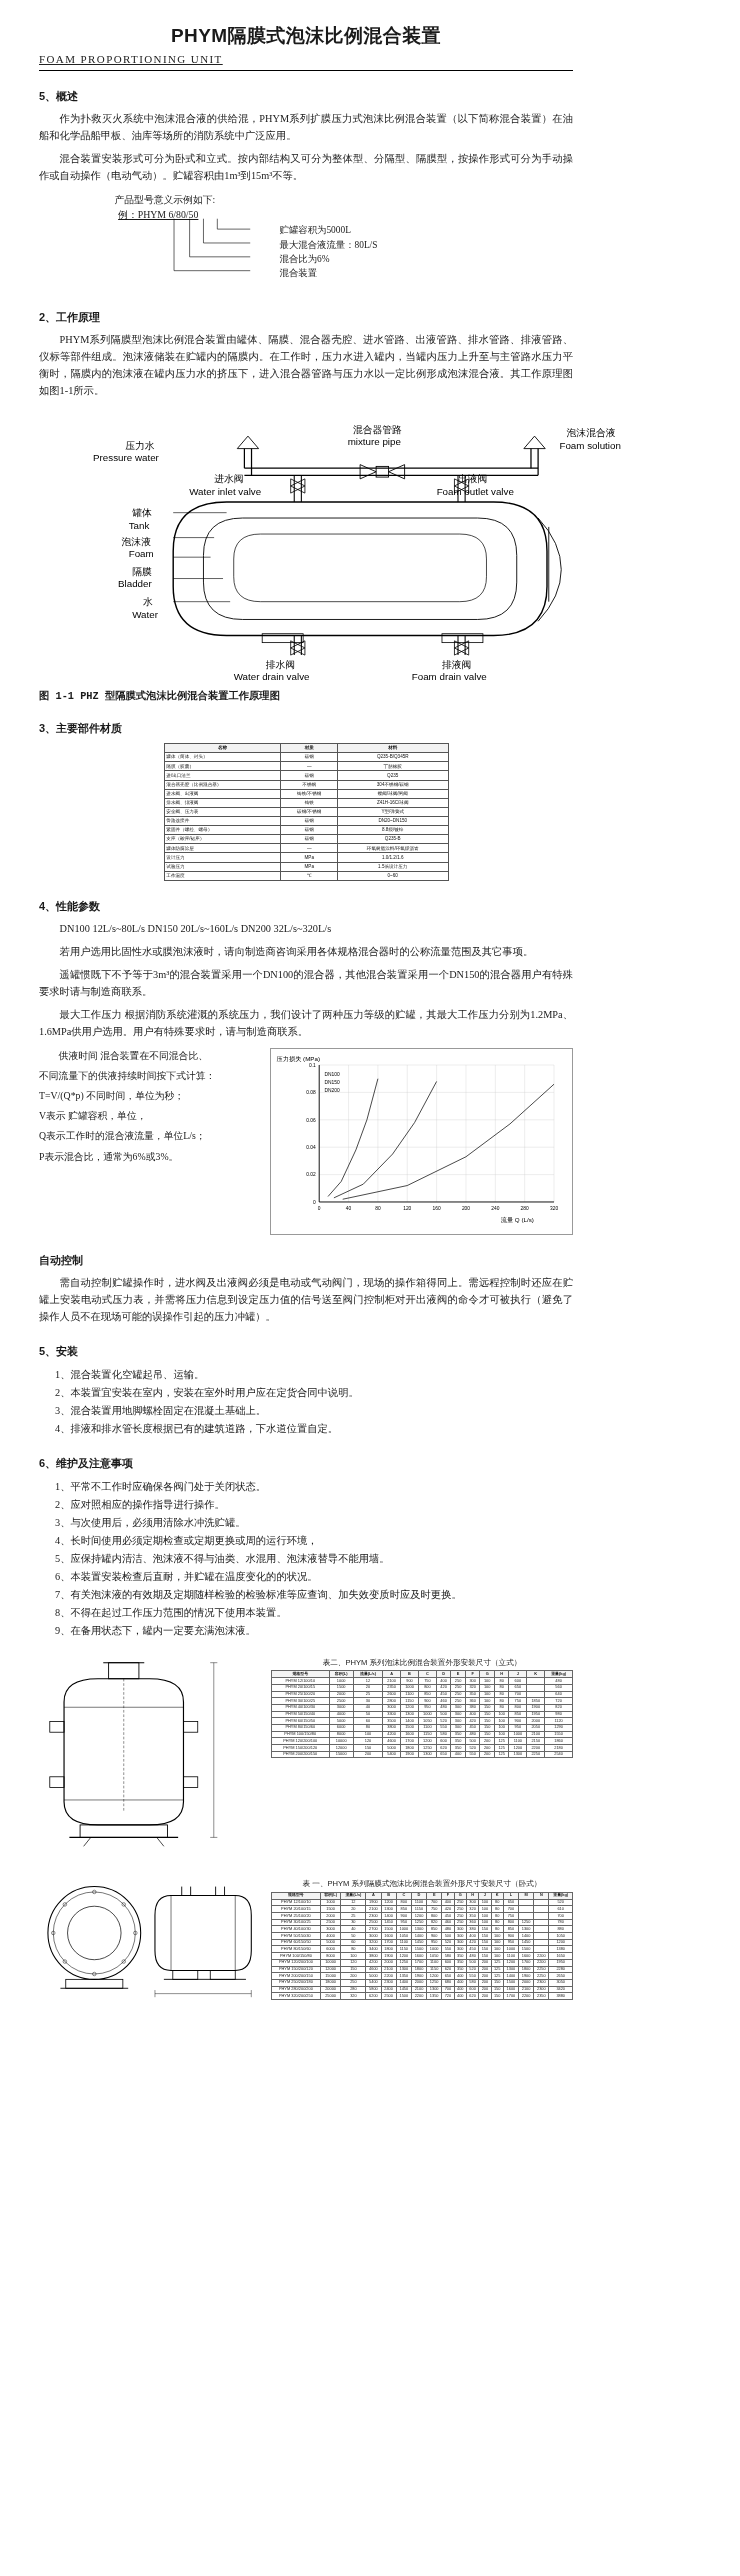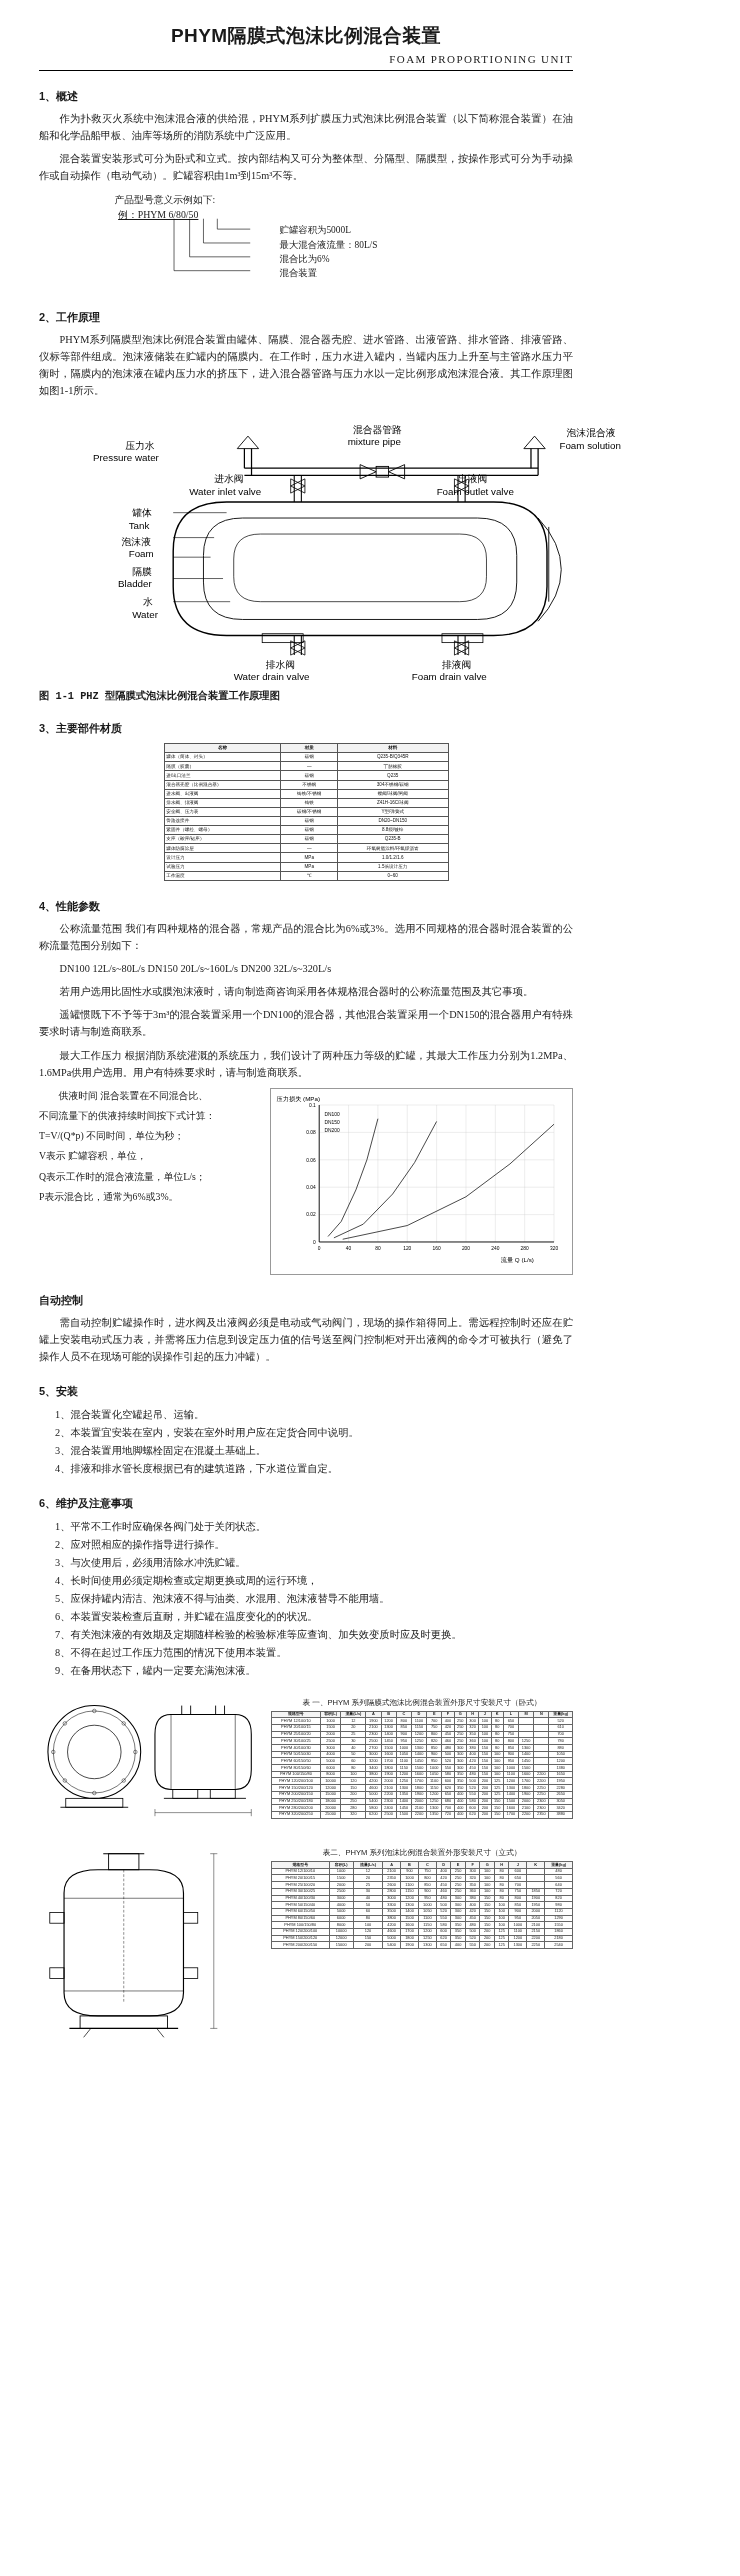--- a/index.html
+++ b/index.html
@@ -15,26 +15,27 @@
   
   .doc-title {
     text-align:center;
     font-family: "Liberation Sans", sans-serif;
     font-weight: bold;
     font-size: 19px;
     letter-spacing: 0.4px;
     margin: 7.1px 0 3.6px 0;
   }
   .doc-subtitle {
-    text-align:right;
+    text-align:left;
     font-family: "Liberation Serif", serif;
     font-size: 11px;
     letter-spacing: 1.4px;
     color:#222;
     margin-bottom: 5.3px;
+    text-decoration: underline;
   }
   .title-rule { border:0; border-top:0.9px solid #000; margin: 3.6px 0 14.3px 0; }
 
   
   h2.sec {
     font-family: "Liberation Sans", sans-serif;
     font-size: 11px;
     font-weight: bold;
     margin: 18px 0 7.1px 0;
   }
@@ -131,21 +132,21 @@
 </style>
 </head>
 <body>
 
 <div class="page">
 
   <div class="doc-title">PHYM隔膜式泡沫比例混合装置</div>
   <div class="doc-subtitle">FOAM PROPORTIONING UNIT</div>
   <hr class="title-rule">
 
-  <h2 class="sec">1、概述</h2>
+  <h2 class="sec">5、概述</h2>
   <p class="body">作为扑救灭火系统中泡沫混合液的供给混，PHYM系列扩膜压力式泡沫比例混合装置（以下简称混合装置）在油船和化学品船甲板、油库等场所的消防系统中广泛应用。</p>
   <p class="body">混合装置安装形式可分为卧式和立式。按内部结构又可分为整体型、分隔型、隔膜型，按操作形式可分为手动操作或自动操作（电动气动）。贮罐容积由1m³到15m³不等。</p>
 
   <div class="legend-wrap">
     <div class="legend-box">
       <div class="legend-title">产品型号意义示例如下:</div>
       <div class="legend-code">例：PHYM 6/80/50</div>
       <svg class="legend-lines" width="383" height="73" viewBox="0 0 430 82">
         <line x1="62" y1="2" x2="62" y2="62" stroke="#000" stroke-width="0.7"></line>
         <line x1="62" y1="62" x2="150" y2="62" stroke="#000" stroke-width="0.7"></line>
@@ -328,21 +329,20 @@
           <tr>
             <td class="l">工作温度</td>
             <td>℃</td>
             <td>0~60</td>
           </tr>
         </tbody>
     </table>
   </div>
 
   <h2 class="sec">4、性能参数</h2>
-  <p class="body">公称流量范围 我们有四种规格的混合器，常规产品的混合比为6%或3%。选用不同规格的混合器时混合装置的公称流量范围分别如下：</p>
   <p class="body">DN100  12L/s~80L/s    DN150  20L/s~160L/s    DN200  32L/s~320L/s</p>
   <p class="body">若用户选用比固性水或膜泡沫液时，请向制造商咨询采用各体规格混合器时的公称流量范围及其它事项。</p>
   <p class="body">遥罐惯既下不予等于3m³的混合装置采用一个DN100的混合器，其他混合装置采用一个DN150的混合器用户有特殊要求时请与制造商联系。</p>
   <p class="body">最大工作压力 根据消防系统灌溉的系统压力，我们设计了两种压力等级的贮罐，其最大工作压力分别为1.2MPa、1.6MPa供用户选用。用户有特殊要求时，请与制造商联系。</p>
 
   <div class="chart-row">
     <div class="chart-left">
       <p class="ind">供液时间  混合装置在不同混合比、</p>
       <p>不同流量下的供液持续时间按下式计算：</p>
       <p>T=V/(Q*p)      不同时间，单位为秒；</p>
@@ -422,20 +422,267 @@
       <li>4、长时间使用必须定期检查或定期更换或周的运行环境，</li>
       <li>5、应保持罐内清洁、泡沫液不得与油类、水混用、泡沫液替导不能用墙。</li>
       <li>6、本装置安装检查后直耐，并贮罐在温度变化的的状况。</li>
       <li>7、有关泡沫液的有效期及定期随样检验的检验标准等应查询、加失效变质时应及时更换。</li>
       <li>8、不得在起过工作压力范围的情况下使用本装置。</li>
       <li>9、在备用状态下，罐内一定要充满泡沫液。</li>
     </ol>
 
   <div class="bottom-block">
     <div class="bottom-fig">
+      <svg width="223" height="205" viewBox="0 0 250 230">
+
+        <path d="M66,30 q-38,0 -38,26 v112 q0,26 38,26 h58 q38,0 38,-26 v-112 q0,-26 -38,-26 z" fill="none" stroke="#000" stroke-width="1.3"></path>
+        <line x1="28" y1="62" x2="162" y2="62" stroke="#000" stroke-width="0.6"></line>
+        <line x1="28" y1="166" x2="162" y2="166" stroke="#000" stroke-width="0.6"></line>
+
+        <rect x="78" y="12" width="34" height="18" fill="none" stroke="#000" stroke-width="1"></rect>
+        <line x1="72" y1="12" x2="118" y2="12" stroke="#000" stroke-width="1.2"></line>
+
+        <rect x="12" y="78" width="16" height="12" fill="none" stroke="#000" stroke-width="0.9"></rect>
+        <rect x="162" y="78" width="16" height="12" fill="none" stroke="#000" stroke-width="0.9"></rect>
+        <rect x="12" y="140" width="16" height="12" fill="none" stroke="#000" stroke-width="0.9"></rect>
+        <rect x="162" y="140" width="16" height="12" fill="none" stroke="#000" stroke-width="0.9"></rect>
+
+        <rect x="46" y="194" width="98" height="14" fill="none" stroke="#000" stroke-width="1"></rect>
+        <line x1="34" y1="208" x2="156" y2="208" stroke="#000" stroke-width="1.2"></line>
+        <line x1="58" y1="208" x2="50" y2="218" stroke="#000" stroke-width="0.8"></line>
+        <line x1="132" y1="208" x2="140" y2="218" stroke="#000" stroke-width="0.8"></line>
+
+        <line x1="95" y1="30" x2="95" y2="180" stroke="#000" stroke-width="0.5" stroke-dasharray="3,2"></line>
+
+        <line x1="196" y1="12" x2="196" y2="208" stroke="#000" stroke-width="0.5"></line>
+        <line x1="192" y1="12" x2="200" y2="12" stroke="#000" stroke-width="0.5"></line>
+        <line x1="192" y1="208" x2="200" y2="208" stroke="#000" stroke-width="0.5"></line>
+      </svg>
+    </div>
+    <div class="bottom-tbl">
+      <div class="tbl-caption">表二、PHYM 系列泡沫比例混合装置外形安装尺寸（立式）</div>
+      <table class="dim">
+        <thead>
+            <tr id="v-head">
+              <th>规格型号</th>
+              <th>容积(L)</th>
+              <th>流量(L/s)</th>
+              <th>A</th>
+              <th>B</th>
+              <th>C</th>
+              <th>D</th>
+              <th>E</th>
+              <th>F</th>
+              <th>G</th>
+              <th>H</th>
+              <th>J</th>
+              <th>K</th>
+              <th>重量(kg)</th>
+            </tr>
+          </thead>
+        <tbody id="v-body">
+            <tr>
+              <td>PHYM 12/100/10</td>
+              <td>1000</td>
+              <td>12</td>
+              <td>2100</td>
+              <td>900</td>
+              <td>750</td>
+              <td>400</td>
+              <td>250</td>
+              <td>300</td>
+              <td>100</td>
+              <td>80</td>
+              <td>600</td>
+              <td></td>
+              <td>480</td>
+            </tr>
+            <tr>
+              <td>PHYM 20/100/15</td>
+              <td>1500</td>
+              <td>20</td>
+              <td>2350</td>
+              <td>1000</td>
+              <td>800</td>
+              <td>420</td>
+              <td>250</td>
+              <td>320</td>
+              <td>100</td>
+              <td>80</td>
+              <td>650</td>
+              <td></td>
+              <td>560</td>
+            </tr>
+            <tr>
+              <td>PHYM 25/100/20</td>
+              <td>2000</td>
+              <td>25</td>
+              <td>2600</td>
+              <td>1100</td>
+              <td>850</td>
+              <td>450</td>
+              <td>250</td>
+              <td>350</td>
+              <td>100</td>
+              <td>80</td>
+              <td>700</td>
+              <td></td>
+              <td>640</td>
+            </tr>
+            <tr>
+              <td>PHYM 30/100/25</td>
+              <td>2500</td>
+              <td>30</td>
+              <td>2800</td>
+              <td>1150</td>
+              <td>900</td>
+              <td>460</td>
+              <td>250</td>
+              <td>360</td>
+              <td>100</td>
+              <td>80</td>
+              <td>750</td>
+              <td>1850</td>
+              <td>720</td>
+            </tr>
+            <tr>
+              <td>PHYM 40/100/30</td>
+              <td>3000</td>
+              <td>40</td>
+              <td>3000</td>
+              <td>1200</td>
+              <td>950</td>
+              <td>480</td>
+              <td>300</td>
+              <td>380</td>
+              <td>150</td>
+              <td>80</td>
+              <td>800</td>
+              <td>1900</td>
+              <td>820</td>
+            </tr>
+            <tr>
+              <td>PHYM 50/150/40</td>
+              <td>4000</td>
+              <td>50</td>
+              <td>3300</td>
+              <td>1300</td>
+              <td>1000</td>
+              <td>500</td>
+              <td>300</td>
+              <td>400</td>
+              <td>150</td>
+              <td>100</td>
+              <td>850</td>
+              <td>1950</td>
+              <td>980</td>
+            </tr>
+            <tr>
+              <td>PHYM 60/150/50</td>
+              <td>5000</td>
+              <td>60</td>
+              <td>3500</td>
+              <td>1400</td>
+              <td>1050</td>
+              <td>520</td>
+              <td>300</td>
+              <td>420</td>
+              <td>150</td>
+              <td>100</td>
+              <td>900</td>
+              <td>2000</td>
+              <td>1120</td>
+            </tr>
+            <tr>
+              <td>PHYM 80/150/60</td>
+              <td>6000</td>
+              <td>80</td>
+              <td>3800</td>
+              <td>1500</td>
+              <td>1100</td>
+              <td>550</td>
+              <td>300</td>
+              <td>450</td>
+              <td>150</td>
+              <td>100</td>
+              <td>950</td>
+              <td>2050</td>
+              <td>1290</td>
+            </tr>
+            <tr>
+              <td>PHYM 100/150/80</td>
+              <td>8000</td>
+              <td>100</td>
+              <td>4200</td>
+              <td>1600</td>
+              <td>1150</td>
+              <td>580</td>
+              <td>350</td>
+              <td>480</td>
+              <td>150</td>
+              <td>100</td>
+              <td>1000</td>
+              <td>2100</td>
+              <td>1550</td>
+            </tr>
+            <tr>
+              <td>PHYM 120/200/100</td>
+              <td>10000</td>
+              <td>120</td>
+              <td>4600</td>
+              <td>1700</td>
+              <td>1200</td>
+              <td>600</td>
+              <td>350</td>
+              <td>500</td>
+              <td>200</td>
+              <td>125</td>
+              <td>1100</td>
+              <td>2150</td>
+              <td>1860</td>
+            </tr>
+            <tr>
+              <td>PHYM 150/200/120</td>
+              <td>12000</td>
+              <td>150</td>
+              <td>5000</td>
+              <td>1800</td>
+              <td>1250</td>
+              <td>620</td>
+              <td>350</td>
+              <td>520</td>
+              <td>200</td>
+              <td>125</td>
+              <td>1200</td>
+              <td>2200</td>
+              <td>2180</td>
+            </tr>
+            <tr>
+              <td>PHYM 200/200/150</td>
+              <td>15000</td>
+              <td>200</td>
+              <td>5400</td>
+              <td>1900</td>
+              <td>1300</td>
+              <td>650</td>
+              <td>400</td>
+              <td>550</td>
+              <td>200</td>
+              <td>125</td>
+              <td>1300</td>
+              <td>2250</td>
+              <td>2540</td>
+            </tr>
+          </tbody>
+      </table>
+    </div>
+  </div>
+
+  <div class="bottom-block">
+    <div class="bottom-fig">
       <svg width="223" height="134" viewBox="0 0 250 150">
 
         <circle cx="62" cy="66" r="52" fill="none" stroke="#000" stroke-width="1.2"></circle>
         <circle cx="62" cy="66" r="46" fill="none" stroke="#000" stroke-width="0.6"></circle>
         <circle cx="62" cy="66" r="30" fill="none" stroke="#000" stroke-width="0.8"></circle>
         <g stroke="#000" stroke-width="0.5" fill="none">
           <circle cx="62" cy="20" r="2"></circle>
             <circle cx="95" cy="34" r="2"></circle>
           <circle cx="108" cy="66" r="2"></circle>
             <circle cx="95" cy="98" r="2"></circle>
@@ -771,261 +1018,14 @@
               <td>1700</td>
               <td>2200</td>
               <td>2350</td>
               <td>3880</td>
             </tr>
           </tbody>
       </table>
     </div>
   </div>
 
-  <div class="bottom-block">
-    <div class="bottom-fig">
-      <svg width="223" height="205" viewBox="0 0 250 230">
-
-        <path d="M66,30 q-38,0 -38,26 v112 q0,26 38,26 h58 q38,0 38,-26 v-112 q0,-26 -38,-26 z" fill="none" stroke="#000" stroke-width="1.3"></path>
-        <line x1="28" y1="62" x2="162" y2="62" stroke="#000" stroke-width="0.6"></line>
-        <line x1="28" y1="166" x2="162" y2="166" stroke="#000" stroke-width="0.6"></line>
-
-        <rect x="78" y="12" width="34" height="18" fill="none" stroke="#000" stroke-width="1"></rect>
-        <line x1="72" y1="12" x2="118" y2="12" stroke="#000" stroke-width="1.2"></line>
-
-        <rect x="12" y="78" width="16" height="12" fill="none" stroke="#000" stroke-width="0.9"></rect>
-        <rect x="162" y="78" width="16" height="12" fill="none" stroke="#000" stroke-width="0.9"></rect>
-        <rect x="12" y="140" width="16" height="12" fill="none" stroke="#000" stroke-width="0.9"></rect>
-        <rect x="162" y="140" width="16" height="12" fill="none" stroke="#000" stroke-width="0.9"></rect>
-
-        <rect x="46" y="194" width="98" height="14" fill="none" stroke="#000" stroke-width="1"></rect>
-        <line x1="34" y1="208" x2="156" y2="208" stroke="#000" stroke-width="1.2"></line>
-        <line x1="58" y1="208" x2="50" y2="218" stroke="#000" stroke-width="0.8"></line>
-        <line x1="132" y1="208" x2="140" y2="218" stroke="#000" stroke-width="0.8"></line>
-
-        <line x1="95" y1="30" x2="95" y2="180" stroke="#000" stroke-width="0.5" stroke-dasharray="3,2"></line>
-
-        <line x1="196" y1="12" x2="196" y2="208" stroke="#000" stroke-width="0.5"></line>
-        <line x1="192" y1="12" x2="200" y2="12" stroke="#000" stroke-width="0.5"></line>
-        <line x1="192" y1="208" x2="200" y2="208" stroke="#000" stroke-width="0.5"></line>
-      </svg>
-    </div>
-    <div class="bottom-tbl">
-      <div class="tbl-caption">表二、PHYM 系列泡沫比例混合装置外形安装尺寸（立式）</div>
-      <table class="dim">
-        <thead>
-            <tr id="v-head">
-              <th>规格型号</th>
-              <th>容积(L)</th>
-              <th>流量(L/s)</th>
-              <th>A</th>
-              <th>B</th>
-              <th>C</th>
-              <th>D</th>
-              <th>E</th>
-              <th>F</th>
-              <th>G</th>
-              <th>H</th>
-              <th>J</th>
-              <th>K</th>
-              <th>重量(kg)</th>
-            </tr>
-          </thead>
-        <tbody id="v-body">
-            <tr>
-              <td>PHYM 12/100/10</td>
-              <td>1000</td>
-              <td>12</td>
-              <td>2100</td>
-              <td>900</td>
-              <td>750</td>
-              <td>400</td>
-              <td>250</td>
-              <td>300</td>
-              <td>100</td>
-              <td>80</td>
-              <td>600</td>
-              <td></td>
-              <td>480</td>
-            </tr>
-            <tr>
-              <td>PHYM 20/100/15</td>
-              <td>1500</td>
-              <td>20</td>
-              <td>2350</td>
-              <td>1000</td>
-              <td>800</td>
-              <td>420</td>
-              <td>250</td>
-              <td>320</td>
-              <td>100</td>
-              <td>80</td>
-              <td>650</td>
-              <td></td>
-              <td>560</td>
-            </tr>
-            <tr>
-              <td>PHYM 25/100/20</td>
-              <td>2000</td>
-              <td>25</td>
-              <td>2600</td>
-              <td>1100</td>
-              <td>850</td>
-              <td>450</td>
-              <td>250</td>
-              <td>350</td>
-              <td>100</td>
-              <td>80</td>
-              <td>700</td>
-              <td></td>
-              <td>640</td>
-            </tr>
-            <tr>
-              <td>PHYM 30/100/25</td>
-              <td>2500</td>
-              <td>30</td>
-              <td>2800</td>
-              <td>1150</td>
-              <td>900</td>
-              <td>460</td>
-              <td>250</td>
-              <td>360</td>
-              <td>100</td>
-              <td>80</td>
-              <td>750</td>
-              <td>1850</td>
-              <td>720</td>
-            </tr>
-            <tr>
-              <td>PHYM 40/100/30</td>
-              <td>3000</td>
-              <td>40</td>
-              <td>3000</td>
-              <td>1200</td>
-              <td>950</td>
-              <td>480</td>
-              <td>300</td>
-              <td>380</td>
-              <td>150</td>
-              <td>80</td>
-              <td>800</td>
-              <td>1900</td>
-              <td>820</td>
-            </tr>
-            <tr>
-              <td>PHYM 50/150/40</td>
-              <td>4000</td>
-              <td>50</td>
-              <td>3300</td>
-              <td>1300</td>
-              <td>1000</td>
-              <td>500</td>
-              <td>300</td>
-              <td>400</td>
-              <td>150</td>
-              <td>100</td>
-              <td>850</td>
-              <td>1950</td>
-              <td>980</td>
-            </tr>
-            <tr>
-              <td>PHYM 60/150/50</td>
-              <td>5000</td>
-              <td>60</td>
-              <td>3500</td>
-              <td>1400</td>
-              <td>1050</td>
-              <td>520</td>
-              <td>300</td>
-              <td>420</td>
-              <td>150</td>
-              <td>100</td>
-              <td>900</td>
-              <td>2000</td>
-              <td>1120</td>
-            </tr>
-            <tr>
-              <td>PHYM 80/150/60</td>
-              <td>6000</td>
-              <td>80</td>
-              <td>3800</td>
-              <td>1500</td>
-              <td>1100</td>
-              <td>550</td>
-              <td>300</td>
-              <td>450</td>
-              <td>150</td>
-              <td>100</td>
-              <td>950</td>
-              <td>2050</td>
-              <td>1290</td>
-            </tr>
-            <tr>
-              <td>PHYM 100/150/80</td>
-              <td>8000</td>
-              <td>100</td>
-              <td>4200</td>
-              <td>1600</td>
-              <td>1150</td>
-              <td>580</td>
-              <td>350</td>
-              <td>480</td>
-              <td>150</td>
-              <td>100</td>
-              <td>1000</td>
-              <td>2100</td>
-              <td>1550</td>
-            </tr>
-            <tr>
-              <td>PHYM 120/200/100</td>
-              <td>10000</td>
-              <td>120</td>
-              <td>4600</td>
-              <td>1700</td>
-              <td>1200</td>
-              <td>600</td>
-              <td>350</td>
-              <td>500</td>
-              <td>200</td>
-              <td>125</td>
-              <td>1100</td>
-              <td>2150</td>
-              <td>1860</td>
-            </tr>
-            <tr>
-              <td>PHYM 150/200/120</td>
-              <td>12000</td>
-              <td>150</td>
-              <td>5000</td>
-              <td>1800</td>
-              <td>1250</td>
-              <td>620</td>
-              <td>350</td>
-              <td>520</td>
-              <td>200</td>
-              <td>125</td>
-              <td>1200</td>
-              <td>2200</td>
-              <td>2180</td>
-            </tr>
-            <tr>
-              <td>PHYM 200/200/150</td>
-              <td>15000</td>
-              <td>200</td>
-              <td>5400</td>
-              <td>1900</td>
-              <td>1300</td>
-              <td>650</td>
-              <td>400</td>
-              <td>550</td>
-              <td>200</td>
-              <td>125</td>
-              <td>1300</td>
-              <td>2250</td>
-              <td>2540</td>
-            </tr>
-          </tbody>
-      </table>
-    </div>
-  </div>
-
 </div>
 
 
 </body></html>

